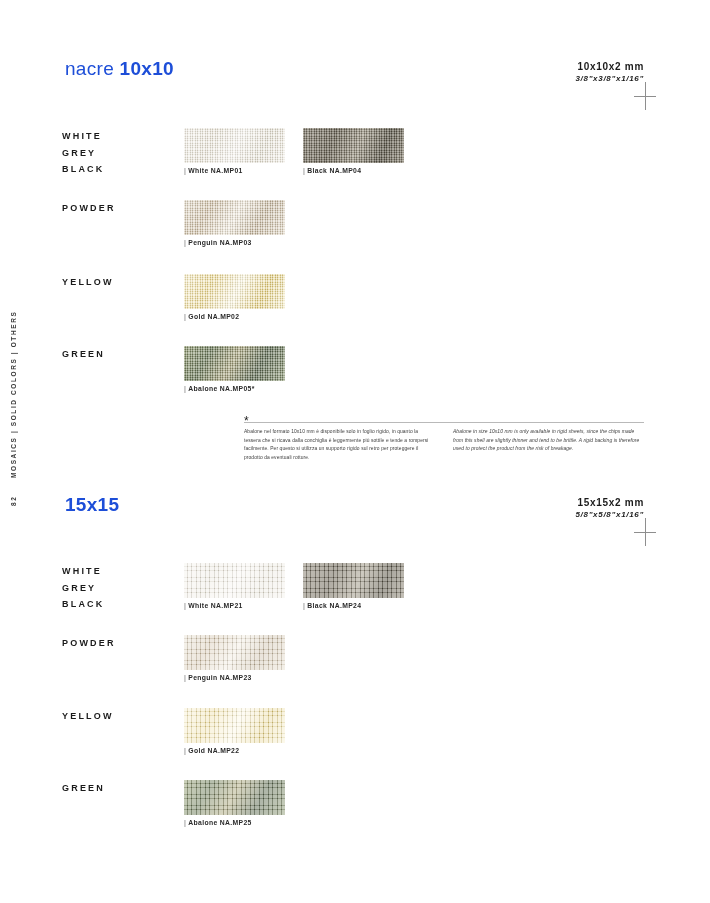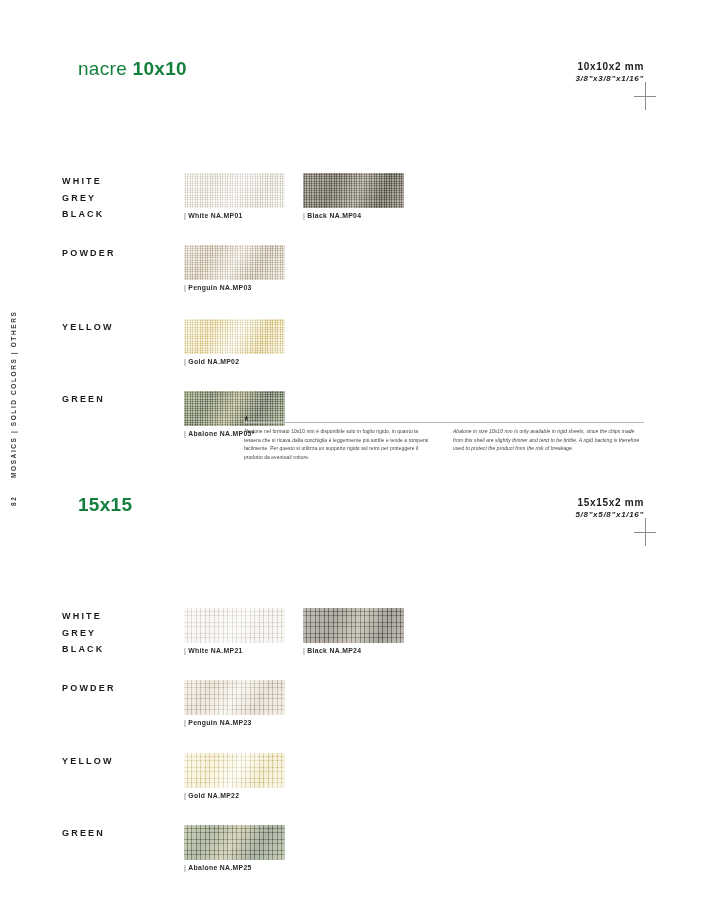--- a/index.html
+++ b/index.html
@@ -45,24 +45,24 @@
   }
   #section-10 { top: 52px; }
   #section-15 { top: 488px; }
 
   .sec-head {
     position: relative;
     height: 44px;
   }
   .sec-title {
     position: absolute;
-    left: 16px;
+    left: 3px;
     top: 6px;
     font-size: 19px;
-    color: #15803d;
+    color: #1d4ed8;
     letter-spacing: 0.3px;
   }
   .sec-title .light { font-weight: 400; }
   .sec-title .bold  { font-weight: 700; }
 
   .sec-dims {
     position: absolute;
     right: 18px;
     top: 8px;
     text-align: right;
@@ -101,21 +101,20 @@
     width: 22px;
     background: #8e8e8e;
     left: -11px;
     top: 14px;
   }
 
   
   .group {
     position: relative;
     min-height: 20px;
-    margin-top: 45px;
   }
   .grp-label {
     position: absolute;
     left: 0;
     top: 0;
     width: 118px;
     font-size: 9px;
     font-weight: 700;
     letter-spacing: 2.2px;
     line-height: 16.5px;

